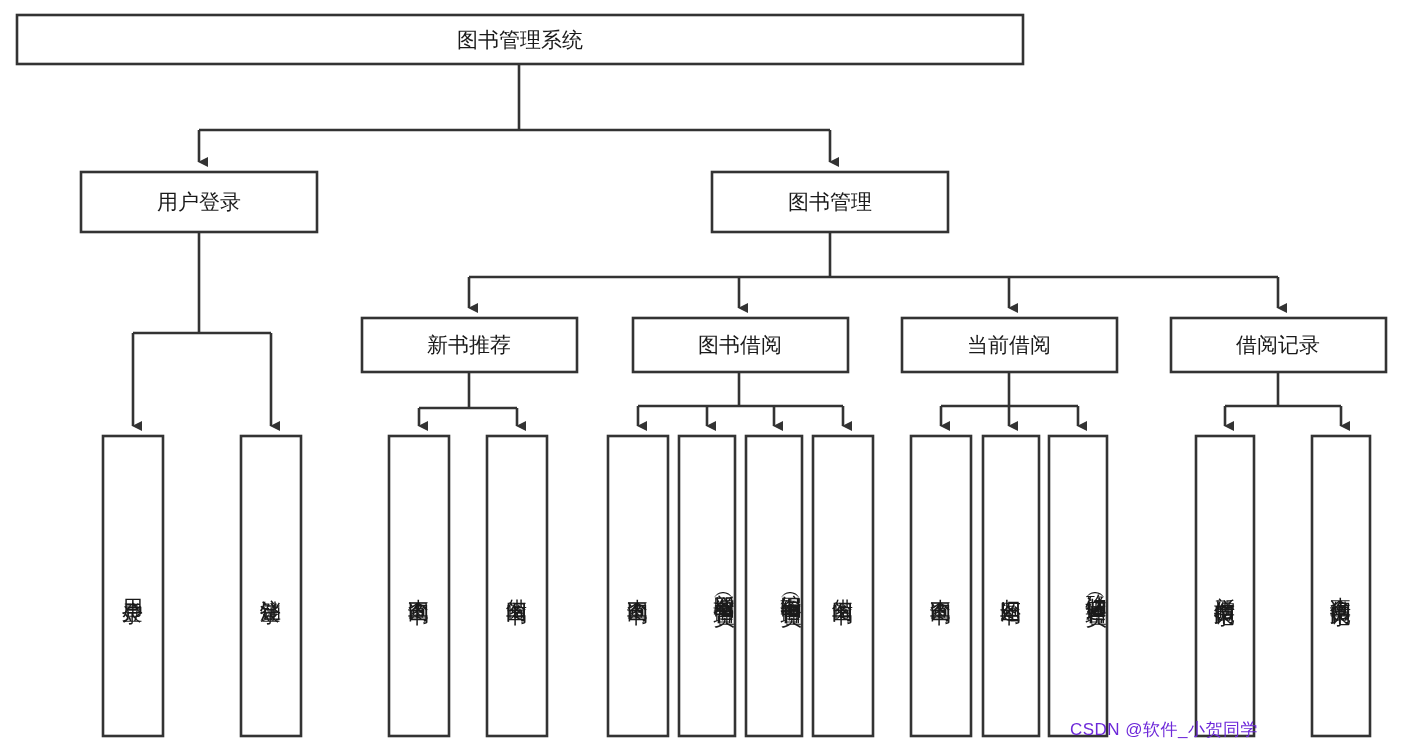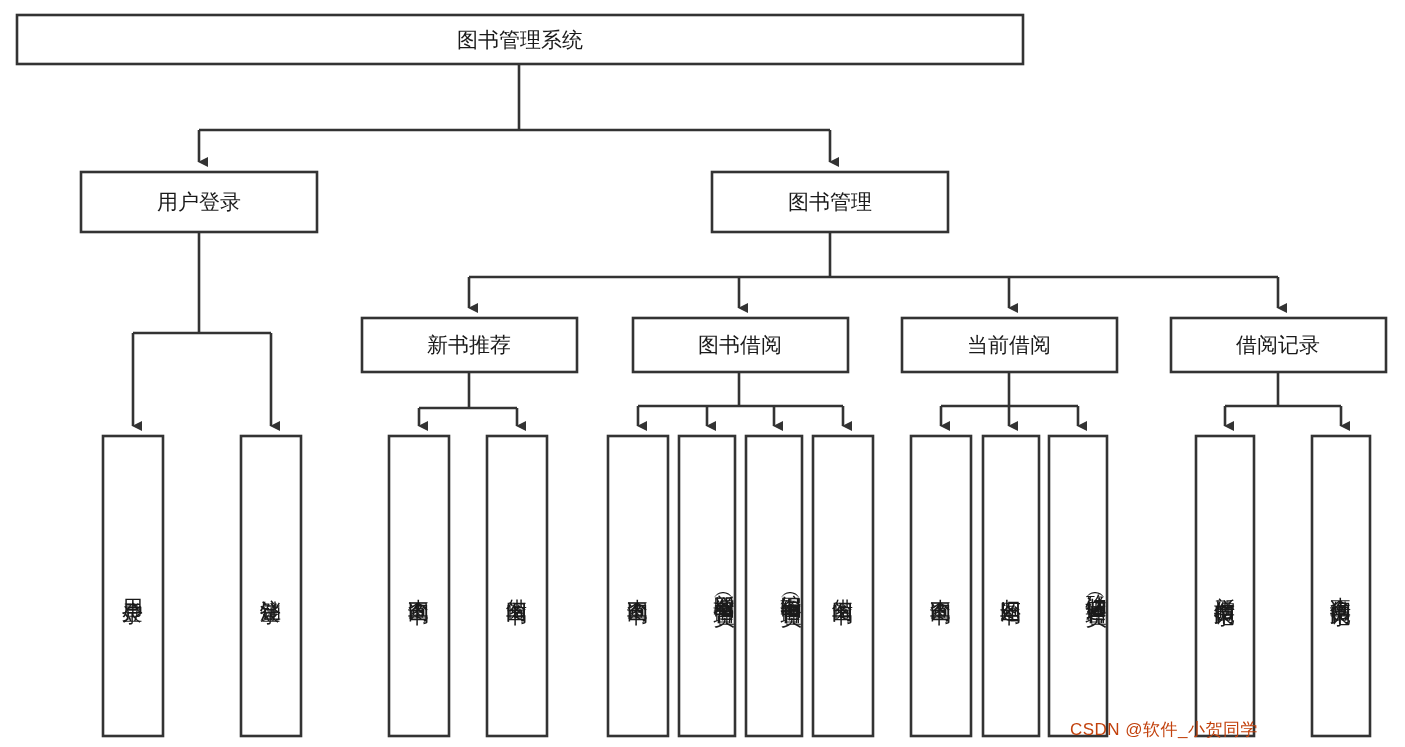--- a/index.html
+++ b/index.html
@@ -60,21 +60,21 @@
     white-space: nowrap;
     text-align: center;
     pointer-events: none;
   }
   .watermark {
     position: absolute;
     right: 8px;
     bottom: 6px;
     font-family: "Liberation Sans", "DejaVu Sans", sans-serif;
     font-size: 17px;
-    color: #c2410c;
+    color: #6d28d9;
     letter-spacing: 0.5px;
     white-space: nowrap;
   }
 </style>
 </head>
 <body>
 
 <div id="diagram-root">
 
   <svg id="tree-svg" viewBox="0 0 1405 747">

